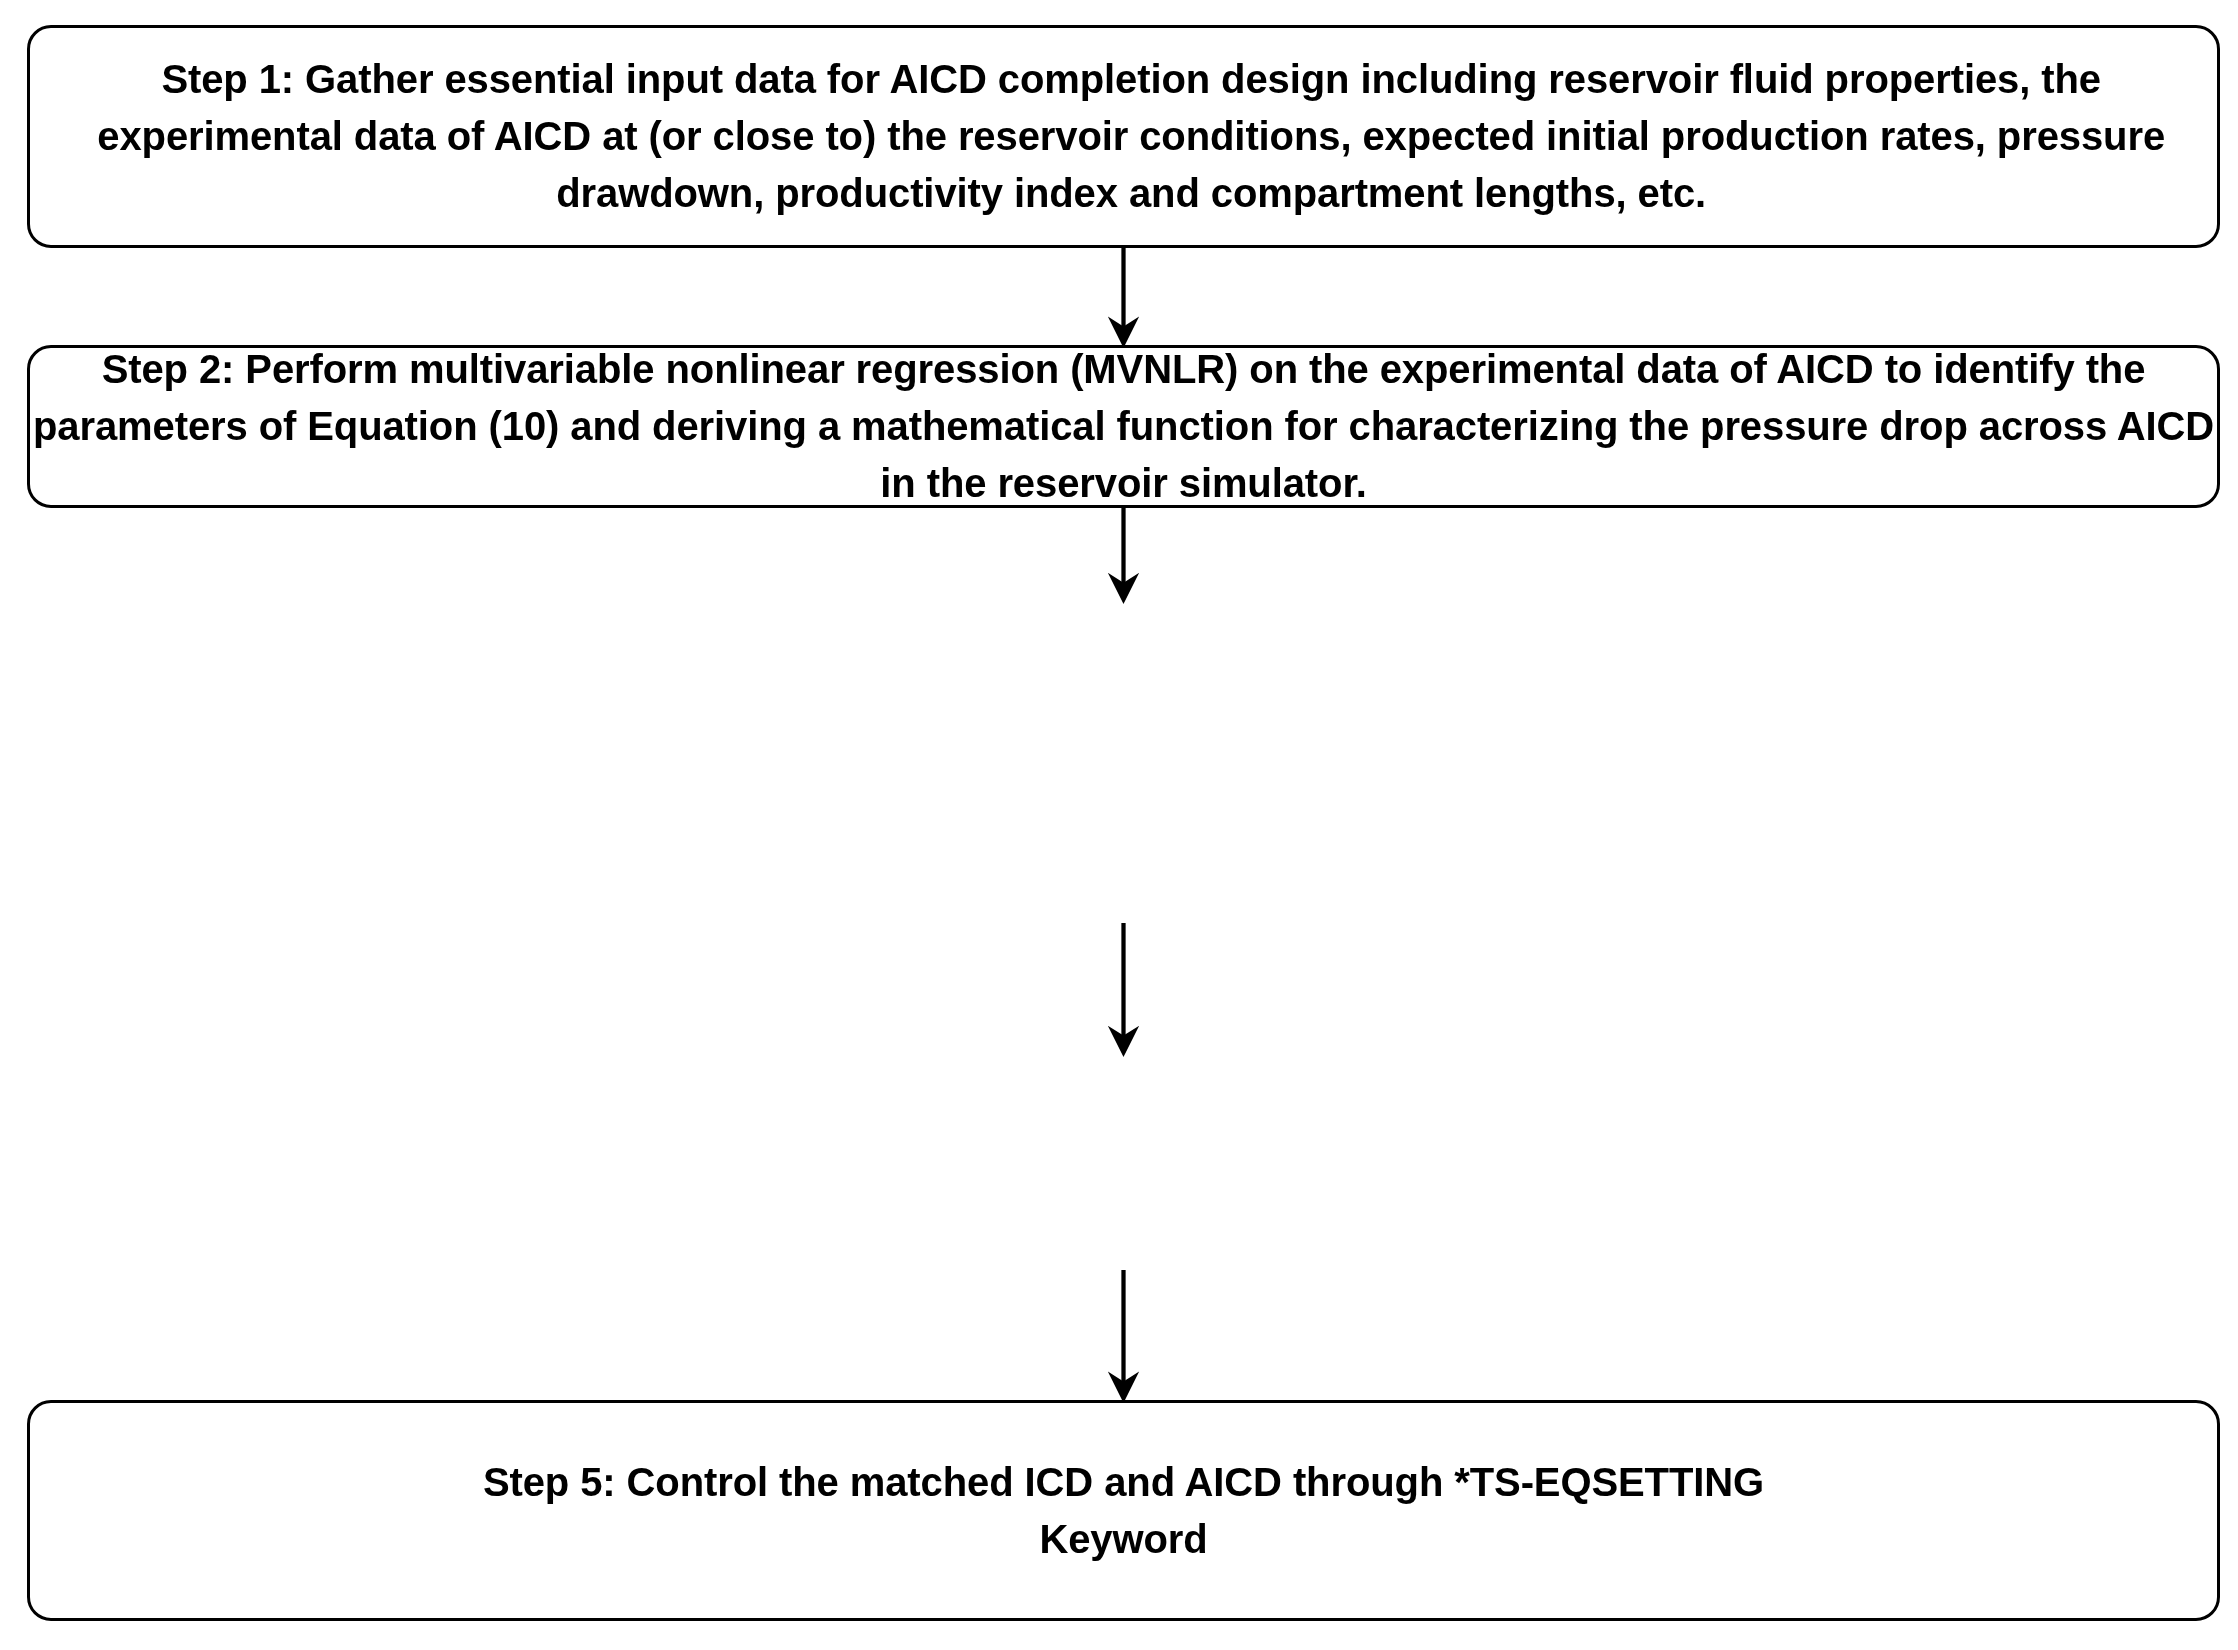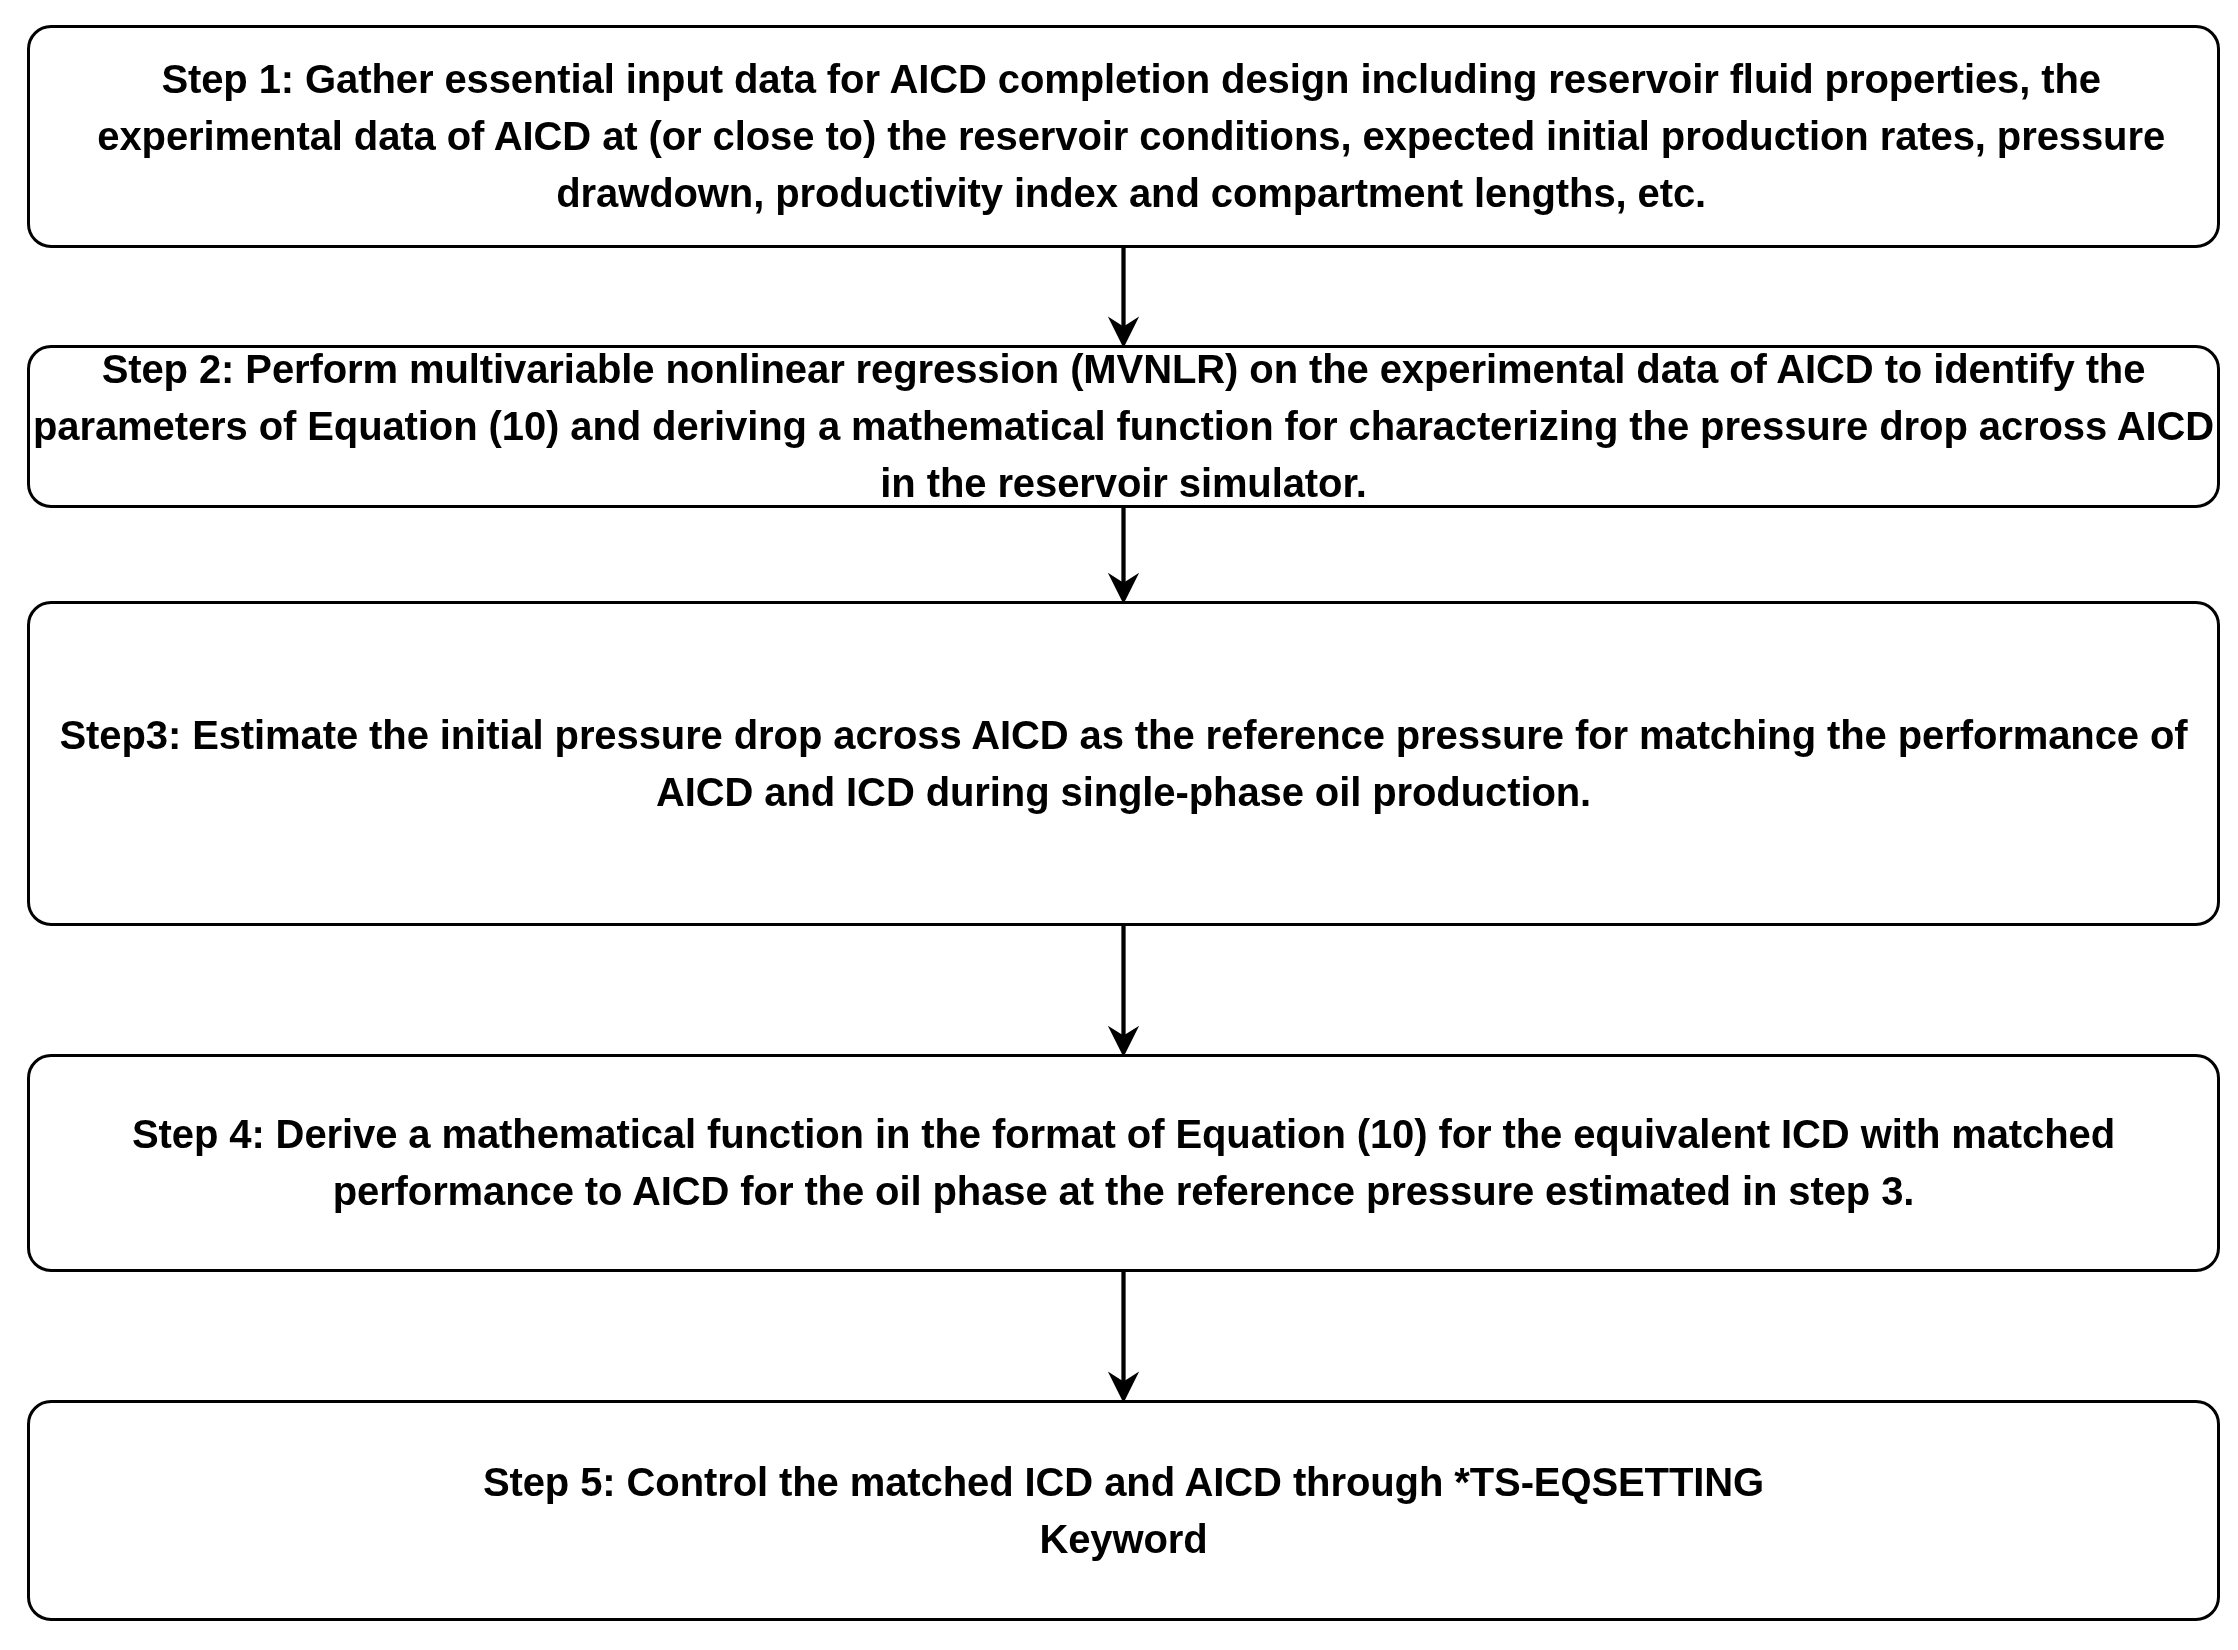--- a/index.html
+++ b/index.html
@@ -90,34 +90,28 @@
     <span class="flow-box-text">Step 2: Perform multivariable nonlinear regression (MVNLR) on the experimental data of AICD to identify the parameters of Equation (10) and deriving a mathematical function for characterizing the pressure drop across AICD in the reservoir simulator.</span>
   </div>
 
   <div class="connector" id="arrow-2">
     <svg viewBox="0 0 52 138" preserveAspectRatio="none">
       <line x1="26" y1="0" x2="26" y2="116" stroke="#000000" stroke-width="6"></line>
       <path d="M 26 138 L 4 94 L 26 108 L 48 94 Z" fill="#000000"></path>
     </svg>
   </div>
 
-  <div class="flow-box" id="box-3">
-    <span class="flow-box-text">Step3: Estimate the initial pressure drop across AICD as the reference pressure for matching the performance of AICD and ICD during single-phase oil production.</span>
-  </div>
 
   <div class="connector" id="arrow-3">
     <svg viewBox="0 0 52 188" preserveAspectRatio="none">
       <line x1="26" y1="0" x2="26" y2="166" stroke="#000000" stroke-width="6"></line>
       <path d="M 26 188 L 4 144 L 26 158 L 48 144 Z" fill="#000000"></path>
     </svg>
   </div>
 
-  <div class="flow-box" id="box-4">
-    <span class="flow-box-text">Step 4: Derive a mathematical function in the format of Equation (10) for the equivalent ICD with matched performance to AICD for the oil phase at the reference pressure estimated in step 3.</span>
-  </div>
 
   <div class="connector" id="arrow-4">
     <svg viewBox="0 0 52 186" preserveAspectRatio="none">
       <line x1="26" y1="0" x2="26" y2="164" stroke="#000000" stroke-width="6"></line>
       <path d="M 26 186 L 4 142 L 26 156 L 48 142 Z" fill="#000000"></path>
     </svg>
   </div>
 
   <div class="flow-box" id="box-5">
     <span class="flow-box-text">Step 5: Control the matched ICD and AICD through *TS-EQSETTING

